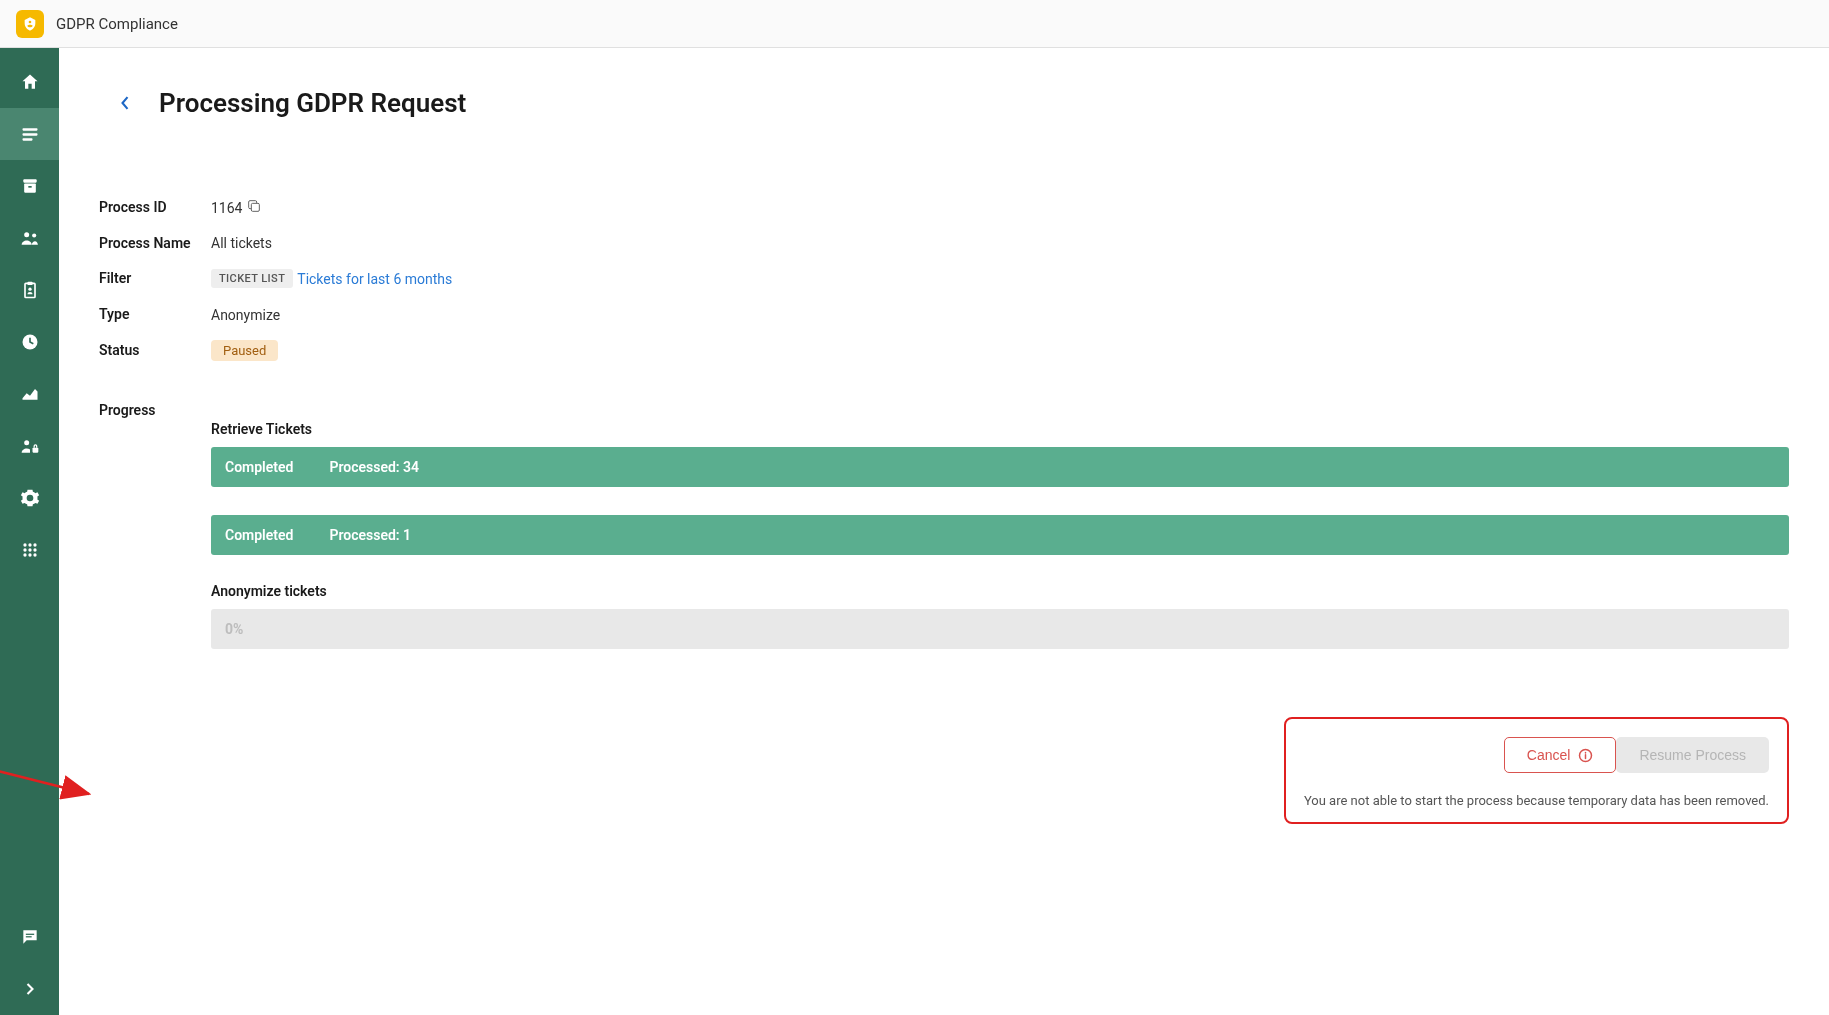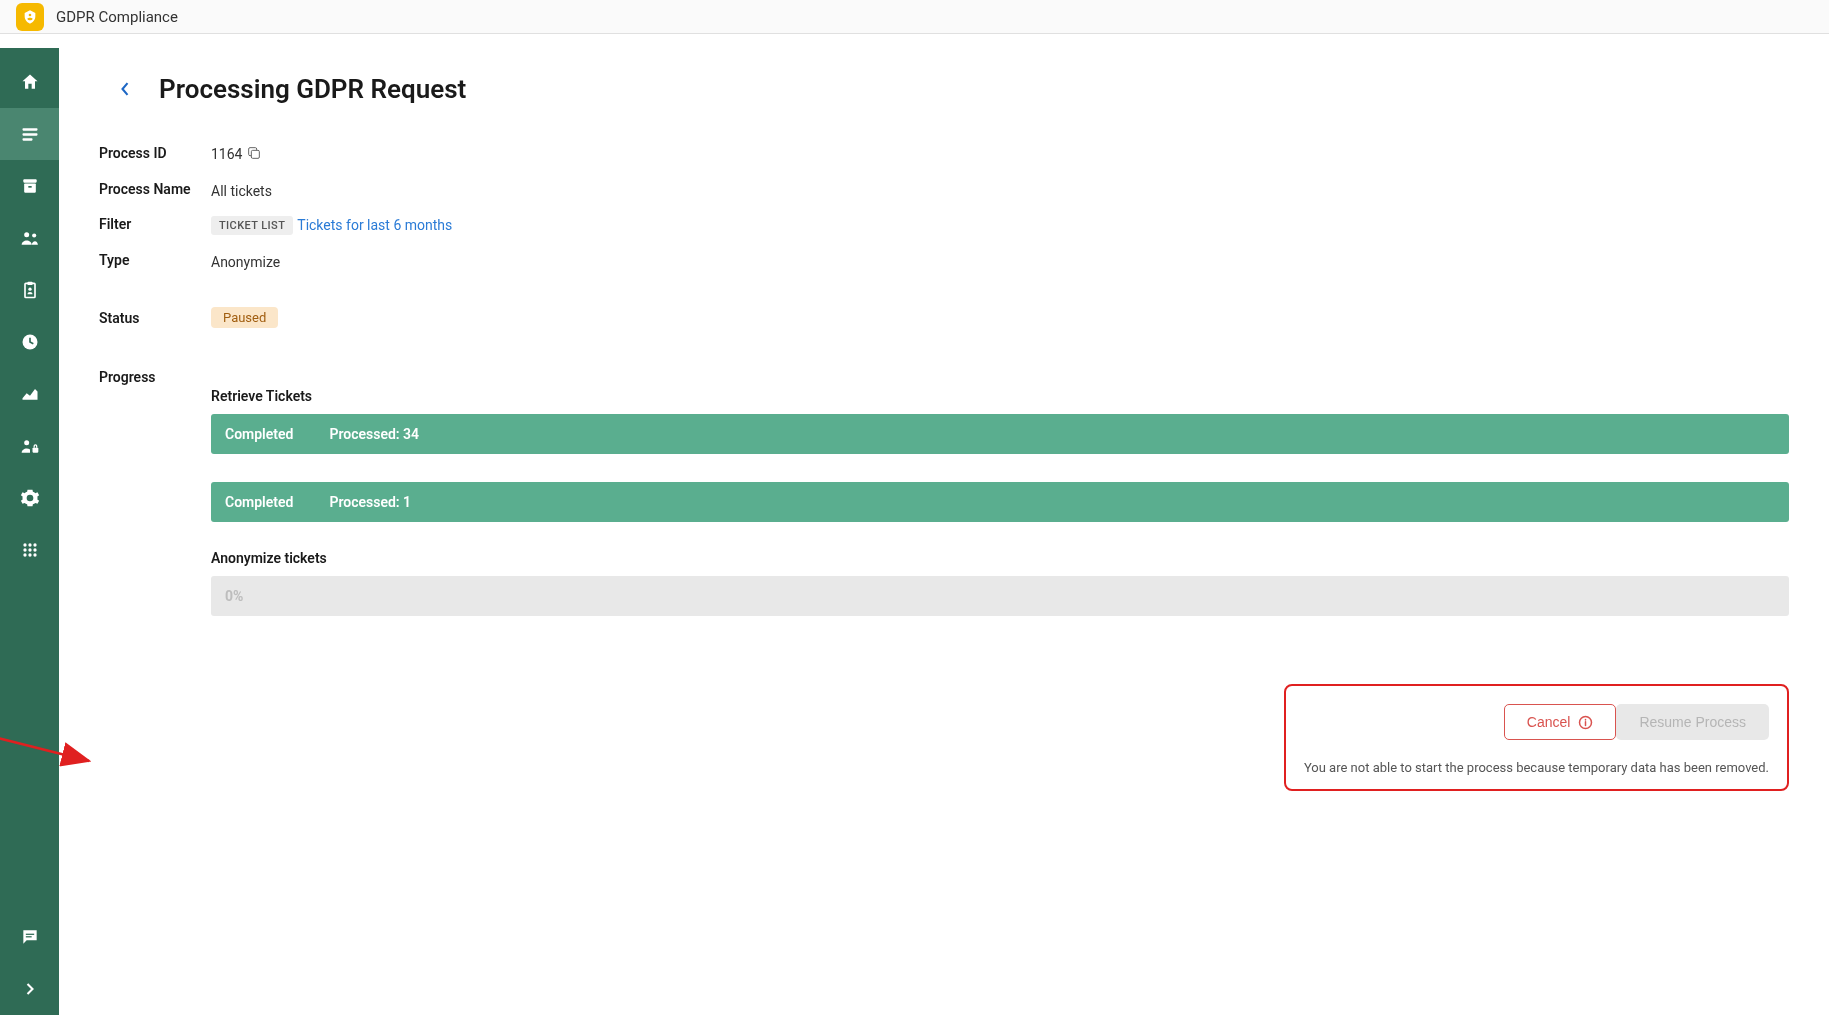--- a/index.html
+++ b/index.html
@@ -5,21 +5,21 @@
     * { margin: 0; padding: 0; box-sizing: border-box; }
     body {
       font-family: -apple-system, BlinkMacSystemFont, "Segoe UI", Roboto, Helvetica, Arial, sans-serif;
       background: #fff;
       color: #333;
       font-size: 14px;
     }
 
     
     .topbar {
-      height: 34px;
+      height: 48px;
       border-bottom: 1px solid #e0e0e0;
       display: flex;
       align-items: center;
       padding: 0 16px;
       background: #fafafa;
     }
     .topbar-logo {
       width: 28px;
       height: 28px;
       background: #f6b900;
@@ -58,21 +58,21 @@
     .sidebar-spacer { flex: 1; }
 
     
     .main {
       margin-left: 59px;
       padding: 40px 40px 40px 40px;
     }
     .page-header {
       display: flex;
       align-items: center;
-      margin-bottom: 40px;
+      margin-bottom: 80px;
     }
     .back-btn {
       width: 24px;
       height: 24px;
       display: flex;
       align-items: center;
       justify-content: center;
       cursor: pointer;
       margin-right: 22px;
       margin-left: 14px;
@@ -81,21 +81,21 @@
     .back-btn svg { width: 10px; height: 16px; stroke: #1d67c5; fill: none; stroke-width: 2.5; }
     .page-title { font-size: 26px; font-weight: 600; color: #1a1a1a; }
 
     
     .details {
       margin-bottom: 40px;
     }
     .detail-row {
       display: flex;
       margin-bottom: 16px;
-      align-items: flex-end;
+      align-items: center;
     }
     .detail-label {
       width: 112px;
       font-weight: 600;
       color: #1a1a1a;
       font-size: 14px;
       flex-shrink: 0;
       line-height: 1.4;
     }
     .detail-value {
@@ -121,21 +121,20 @@
       font-weight: 500;
     }
     .link-blue { color: #2a7bd6; cursor: pointer; }
     .status-badge {
       background: #fbe6c9;
       color: #a15e10;
       padding: 3px 12px;
       border-radius: 4px;
       font-size: 13px;
       display: inline-block;
-      margin-top: 21px;
     }
 
     
     .progress-row {
       display: flex;
       align-items: flex-start;
     }
     .progress-sections {
       flex: 1;
       margin-top: 20px;

